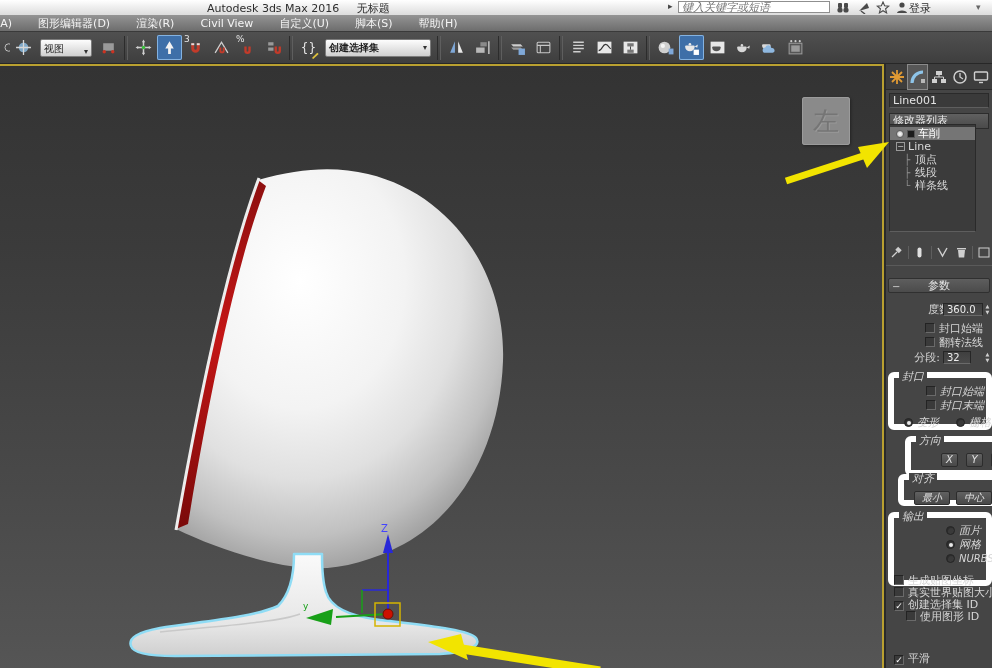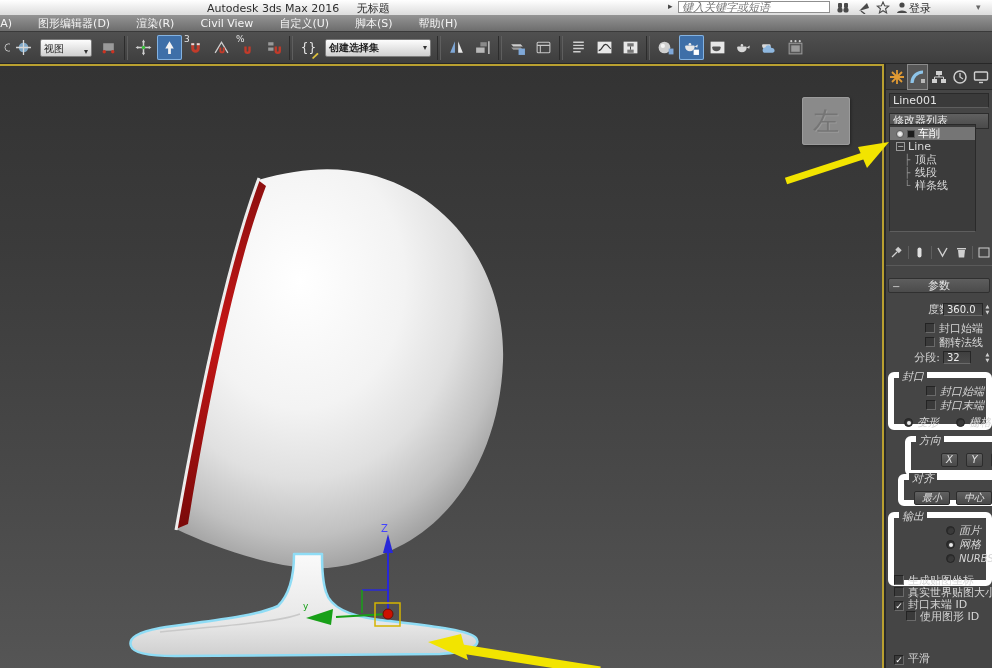--- a/index.html
+++ b/index.html
@@ -545,21 +545,21 @@
       </div>
     </div>
 
     <div class="prow" style="left:8px;top:510px">
       <span class="cb"></span><span>生成贴图坐标</span>
     </div>
     <div class="prow" style="left:8px;top:522px">
       <span class="cb"></span><span>真实世界贴图大小</span>
     </div>
     <div class="prow" style="left:8px;top:534px">
-      <span class="cb">✓</span><span>封口末端 ID</span>
+      <span class="cb">✓</span><span>创建选择集 ID</span>
     </div>
     <div class="prow" style="left:20px;top:546px">
       <span class="cb"></span><span>使用图形 ID</span>
     </div>
     <div class="prow" style="left:8px;top:588px">
       <span class="cb">✓</span><span>平滑</span>
     </div>
   </div>
 
   <svg class="arrows" viewBox="0 0 992 668">

